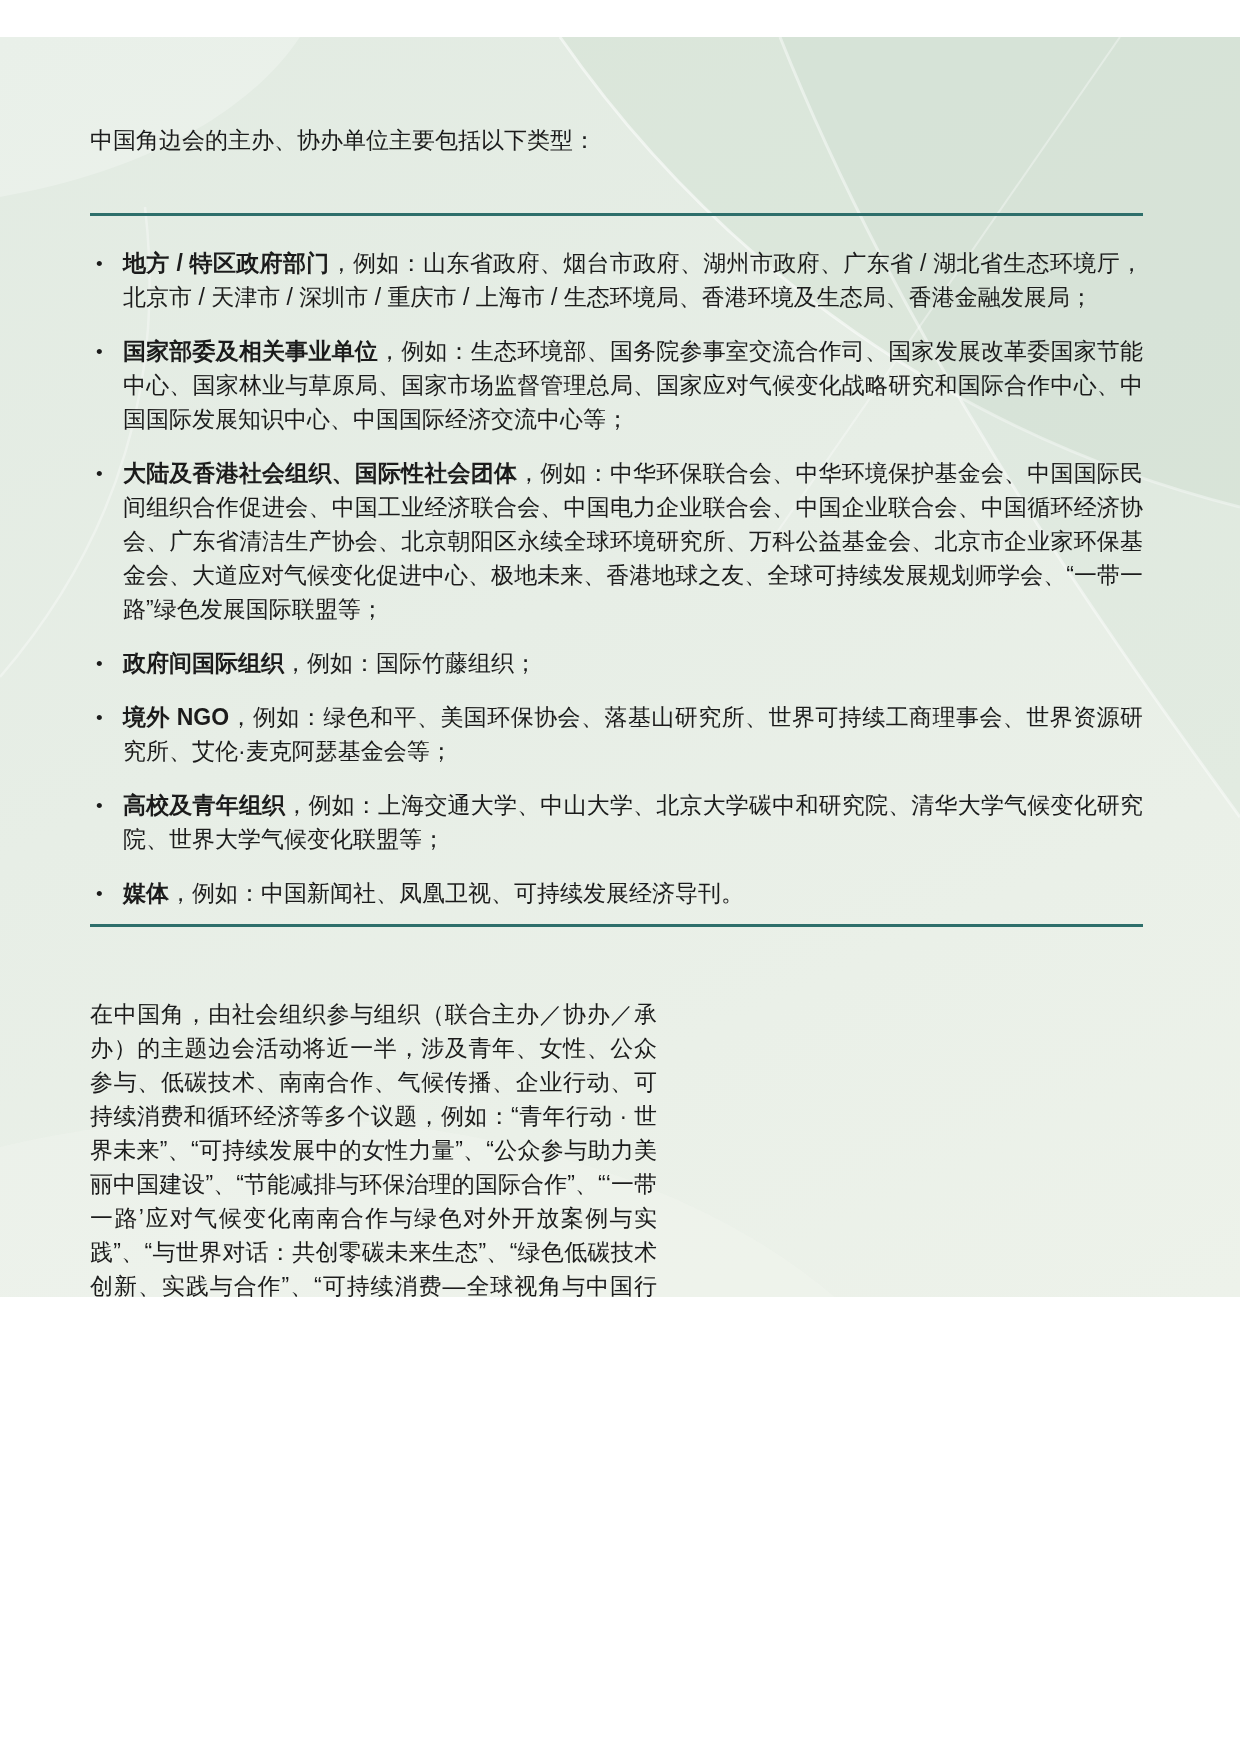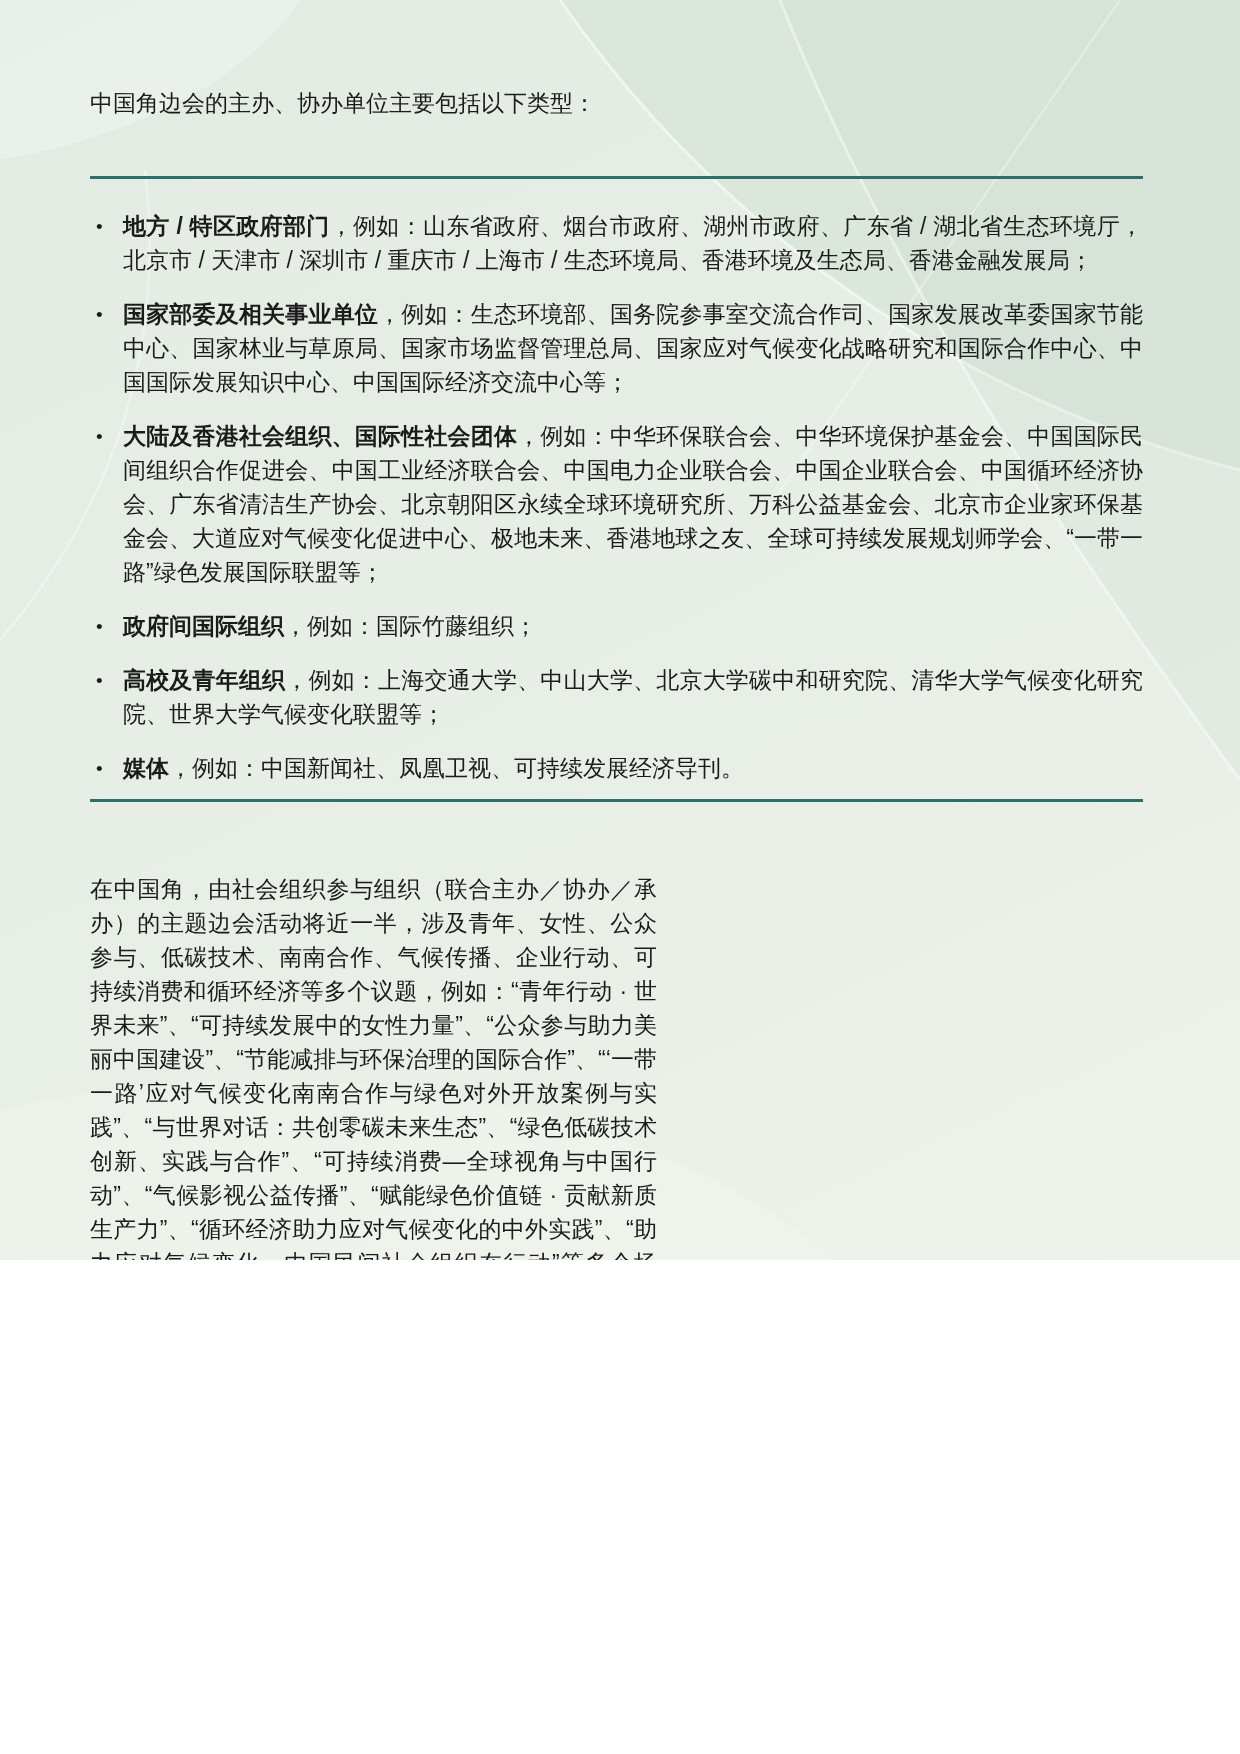--- a/index.html
+++ b/index.html
@@ -4,20 +4,21 @@
 <style>
   html,body{margin:0;padding:0;}
   body{
     width:1240px;height:1754px;
     font-family:"Liberation Sans","DejaVu Sans",sans-serif;
     color:#1b1b1b;
   }
   .page{
     position:relative;width:1240px;height:1260px;overflow:hidden;
     background:linear-gradient(155deg,#e2ebe2 0%,#e7eee6 45%,#edf2ea 100%);
+    margin-top:37px;
   }
   .bg-decor{position:absolute;left:0;top:0;width:1240px;height:1754px;pointer-events:none;}
   .content{position:absolute;left:90px;top:0;width:1053px;}
   .intro{margin:86px 0 0;font-size:23px;line-height:34px;}
   .rule{border:none;border-top:3px solid #2e6f6b;margin:56px 0 0;height:0;}
   .rule.bottom{margin:14px 0 0;}
   .org-list{margin:30px 0 0;padding:0;list-style:none;}
   .org-item{
     position:relative;padding-left:33px;margin:0 0 20px;
     font-size:23px;line-height:34px;text-align:justify;
@@ -55,20 +56,21 @@
 
     <p class="intro">中国角边会的主办、协办单位主要包括以下类型：</p>
 
     <hr class="rule">
 
     <ul class="org-list">
       <li class="org-item"><span class="lead">地方 / 特区政府部门</span><span>，例如：山东省政府、烟台市政府、湖州市政府、广东省 / 湖北省生态环境厅，北京市 / 天津市 / 深圳市 / 重庆市 / 上海市 / 生态环境局、香港环境及生态局、香港金融发展局；</span></li>
       <li class="org-item"><span class="lead">国家部委及相关事业单位</span><span>，例如：生态环境部、国务院参事室交流合作司、国家发展改革委国家节能中心、国家林业与草原局、国家市场监督管理总局、国家应对气候变化战略研究和国际合作中心、中国国际发展知识中心、中国国际经济交流中心等；</span></li>
       <li class="org-item"><span class="lead">大陆及香港社会组织、国际性社会团体</span><span>，例如：中华环保联合会、中华环境保护基金会、中国国际民间组织合作促进会、中国工业经济联合会、中国电力企业联合会、中国企业联合会、中国循环经济协会、广东省清洁生产协会、北京朝阳区永续全球环境研究所、万科公益基金会、北京市企业家环保基金会、大道应对气候变化促进中心、极地未来、香港地球之友、全球可持续发展规划师学会、“一带一路”绿色发展国际联盟等；</span></li>
       <li class="org-item"><span class="lead">政府间国际组织</span><span>，例如：国际竹藤组织；</span></li>
+      <li class="org-item"><span class="lead">境外 NGO</span><span>，例如：绿色和平、美国环保协会、落基山研究所、世界可持续工商理事会、世界资源研究所、艾伦·麦克阿瑟基金会等；</span></li>
       <li class="org-item"><span class="lead">高校及青年组织</span><span>，例如：上海交通大学、中山大学、北京大学碳中和研究院、清华大学气候变化研究院、世界大学气候变化联盟等；</span></li>
       <li class="org-item"><span class="lead">媒体</span><span>，例如：中国新闻社、凤凰卫视、可持续发展经济导刊。</span></li>
     </ul>
 
     <hr class="rule bottom">
 
     <div class="cols">
       <p class="col left">在中国角，由社会组织参与组织（联合主办／协办／承办）的主题边会活动将近一半，涉及青年、女性、公众参与、低碳技术、南南合作、气候传播、企业行动、可持续消费和循环经济等多个议题，例如：“青年行动 · 世界未来”、“可持续发展中的女性力量”、“公众参与助力美丽中国建设”、“节能减排与环保治理的国际合作”、“‘一带一路’应对气候变化南南合作与绿色对外开放案例与实践”、“与世界对话：共创零碳未来生态”、“绿色低碳技术创新、实践与合作”、“可持续消费—全球视角与中国行动”、“气候影视公益传播”、“赋能绿色价值链 · 贡献新质生产力”、“循环经济助力应对气候变化的中外实践”、“助力应对气候变化，中国民间社会组织在行动”等多个场次。</p>
     </div>
 

